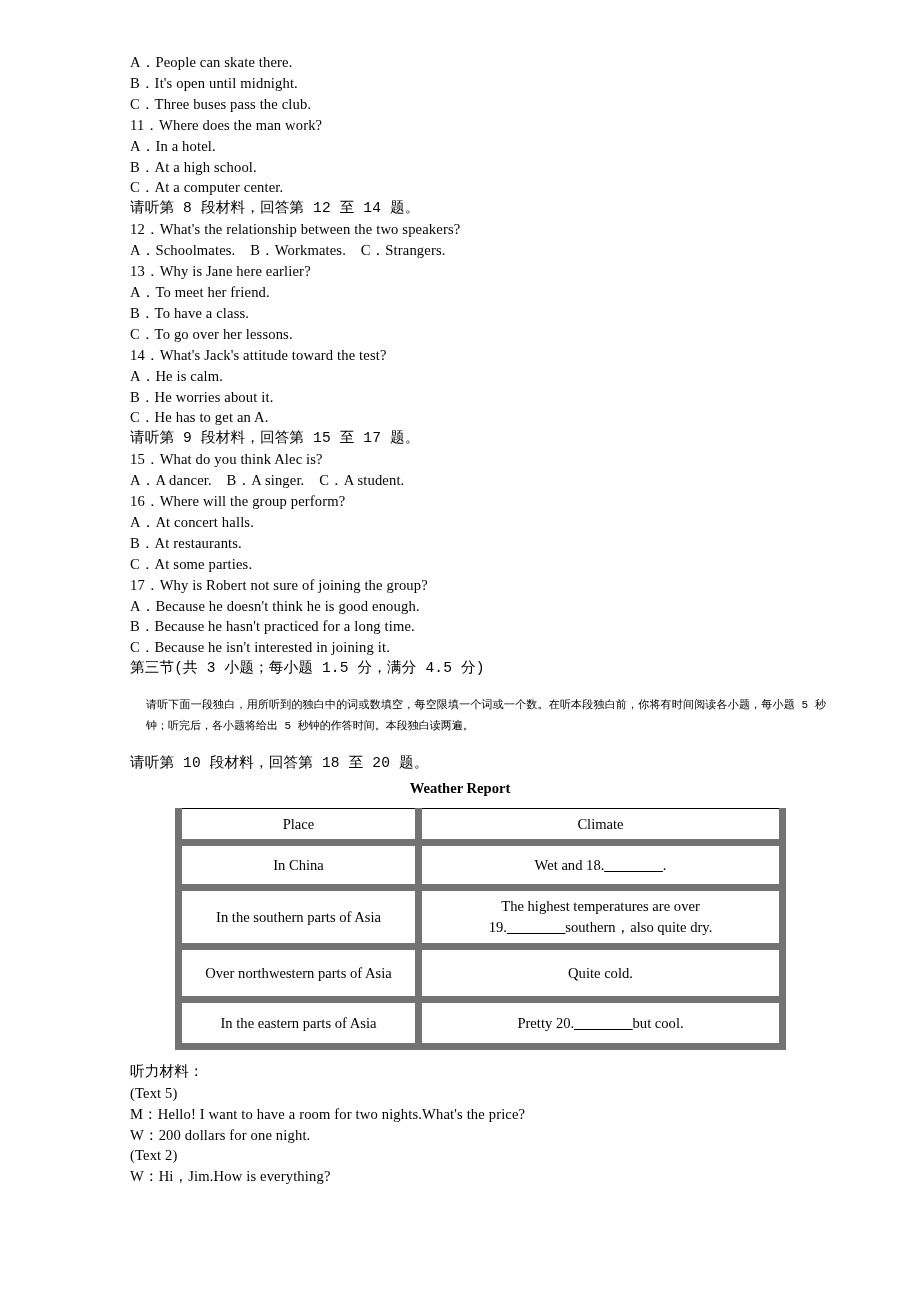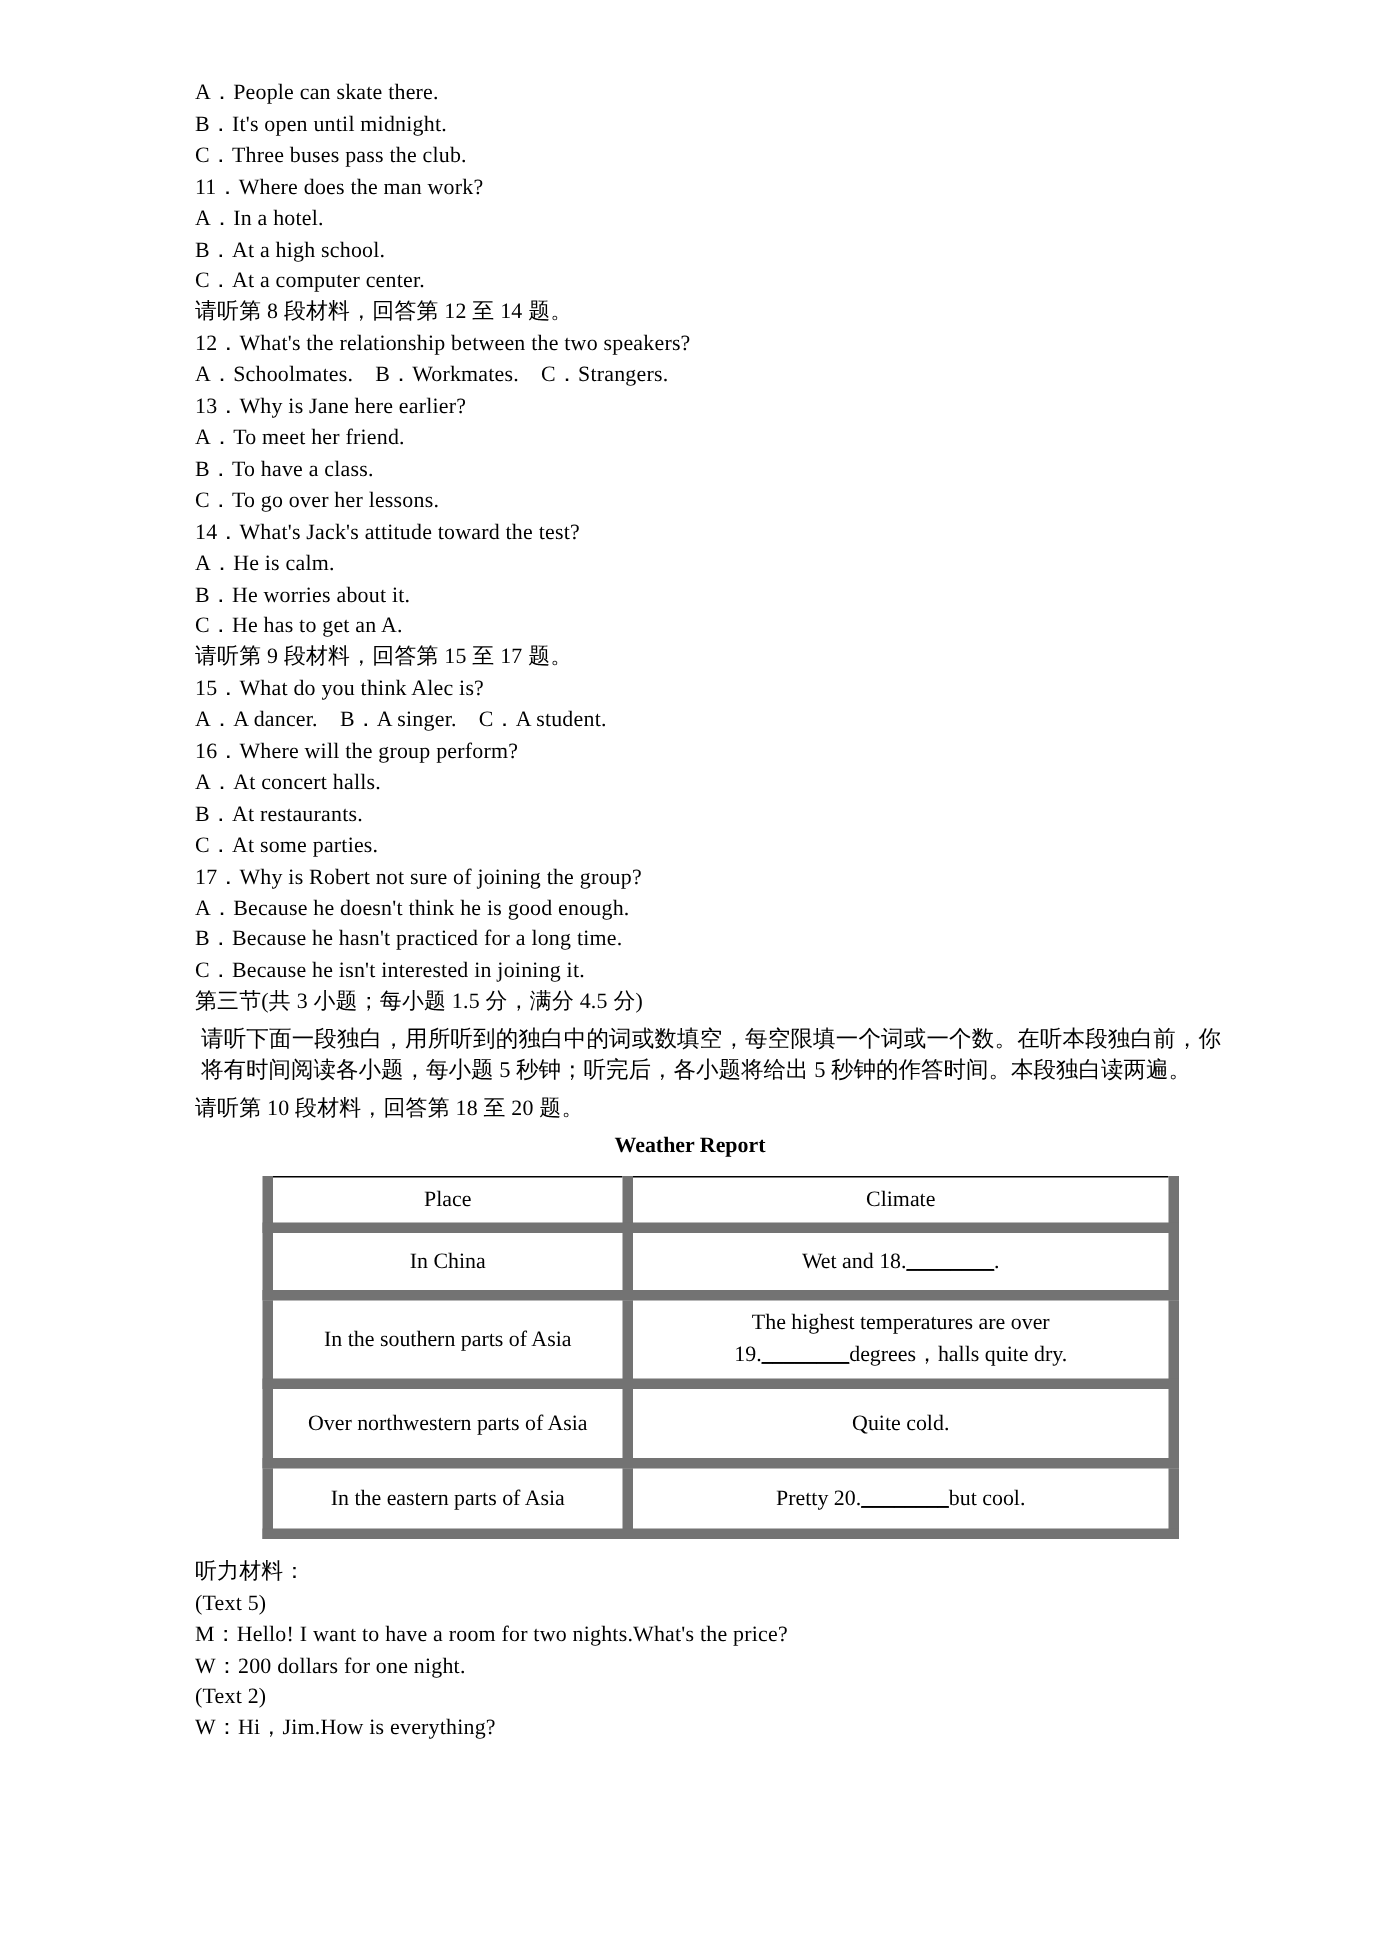--- a/index.html
+++ b/index.html
@@ -21,29 +21,29 @@
     box-sizing: border-box;
     padding: 52px 110px 0 130px;
   }
   .line {
     font-size: 14.6px;
     line-height: 20.9px;
     white-space: pre;
     letter-spacing: 0.01em;
   }
   .para {
-    font-size: 15px;
+    font-size: 11px;
     line-height: 20.9px;
     text-align: justify;
     text-justify: inter-ideograph;
     width: 680px;
-    margin: 4px;
+    margin: 16px;
   }
   .cn {
-    font-family: Liberation Serif, serif;
+    font-family: Liberation Mono, monospace;
   }
   .tbl-title {
     font-size: 14.6px;
     line-height: 20.9px;
     font-weight: bold;
     text-align: center;
     width: 660px;
     margin-top: 4px;
   }
   table.weather {
@@ -128,21 +128,21 @@
       <tr class="r-hdr hdr">
         <td class="c1">Place</td>
         <td class="c2">Climate</td>
       </tr>
       <tr class="r-1">
         <td class="c1">In China</td>
         <td class="c2"><span>Wet and 18.</span><span class="blank">________</span><span>.</span></td>
       </tr>
       <tr class="r-2">
         <td class="c1">In the southern parts of Asia</td>
-        <td class="c2"><span>The highest temperatures are over</span><br><span>19.</span><span class="blank">________</span><span>degrees，halls quite dry.</span></td>
+        <td class="c2"><span>The highest temperatures are over</span><br><span>19.</span><span class="blank">________</span><span>southern，also quite dry.</span></td>
       </tr>
       <tr class="r-3">
         <td class="c1">Over northwestern parts of Asia</td>
         <td class="c2">Quite cold.</td>
       </tr>
       <tr class="r-4">
         <td class="c1">In the eastern parts of Asia</td>
         <td class="c2"><span>Pretty 20.</span><span class="blank">________</span><span>but cool.</span></td>
       </tr>
     </tbody>

